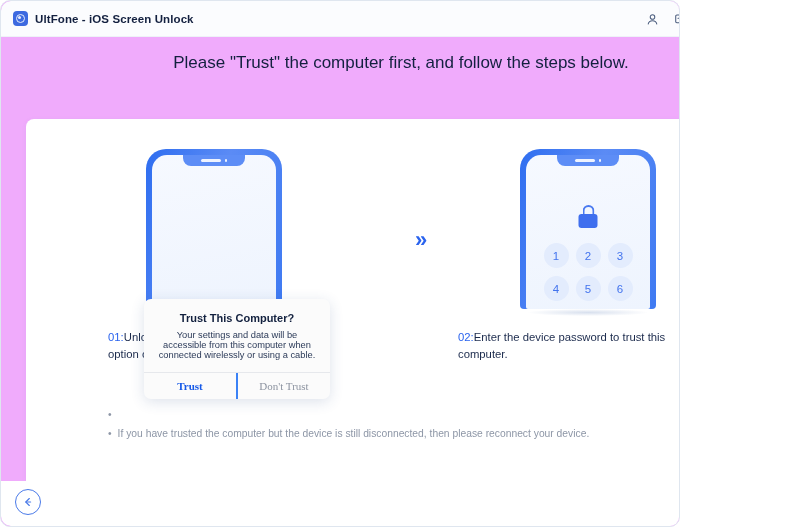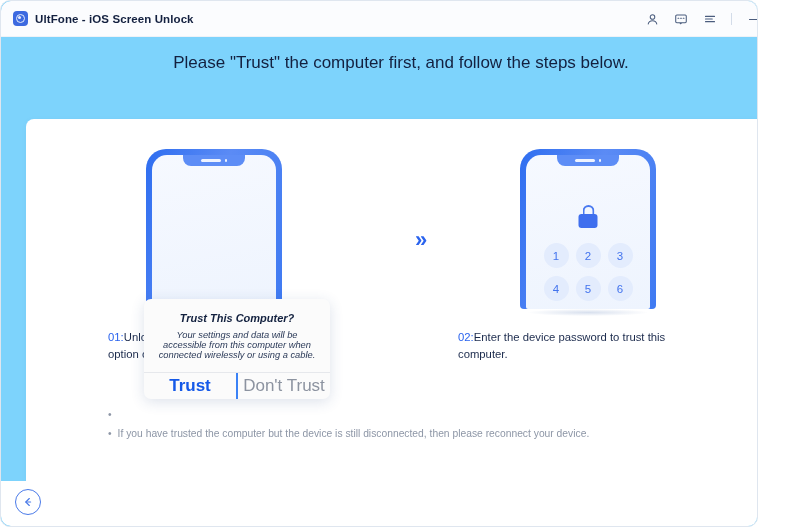--- a/index.html
+++ b/index.html
@@ -6,22 +6,22 @@
 
   html, body {
     width: 800px; height: 527px;
     font-family: "Liberation Sans", sans-serif;
     background: #ffffff;
     overflow: hidden;
   }
 
   .app-window {
     position: relative;
-    width: 758px; height: 527px;
-    background: #7dd3fc;
+    width: 680px; height: 527px;
+    background: #f0abfc;
     border: 1px solid #dfe6ef;
     border-radius: 10px;
     overflow: hidden;
   }
 
   
   .titlebar {
     position: absolute; top: 0; left: 0;
     width: 800px; height: 36px;
     background: #fbfcfe;
@@ -203,41 +203,42 @@
   .trust-dialog {
     position: absolute;
     left: 118px; top: 180px;
     width: 186px;
     background: #fbfbfb;
     border-radius: 7px;
     box-shadow: 0 3px 14px rgba(45,75,130,.16);
     overflow: hidden;
     z-index: 5;
   }
-  .td-body { padding: 13px 13px 12px 13px; text-align: center; font-style: italic; }
+  .td-body { padding: 13px 13px 12px 13px; text-align: center; }
   .td-title {
     font-size: 11px; font-weight: bold;
     color: #12203e;
     margin-bottom: 6px;
   }
   .td-text {
     font-size: 9.3px;
     line-height: 10px;
     color: #2b3a58;
   }
   .td-actions {
     display: flex;
     border-top: 1px solid #e6e8ec;
     height: 27px;
   }
   .td-btn {
     flex: 1;
     display: flex; align-items: center; justify-content: center;
-    font-size: 17px;
+    font-size: 11px;
     cursor: pointer;
+    font-family: Liberation Serif, serif;
   }
   .td-btn.primary { color: #1559e8; font-weight: bold; }
   .td-btn.secondary { color: #8c93a0; border-left: 2px solid #3b82f6; }
 
   
   .arrow {
     position: absolute;
     left: 375px; top: 107px;
     width: 40px; height: 28px;
     display: flex; align-items: center; justify-content: center;

